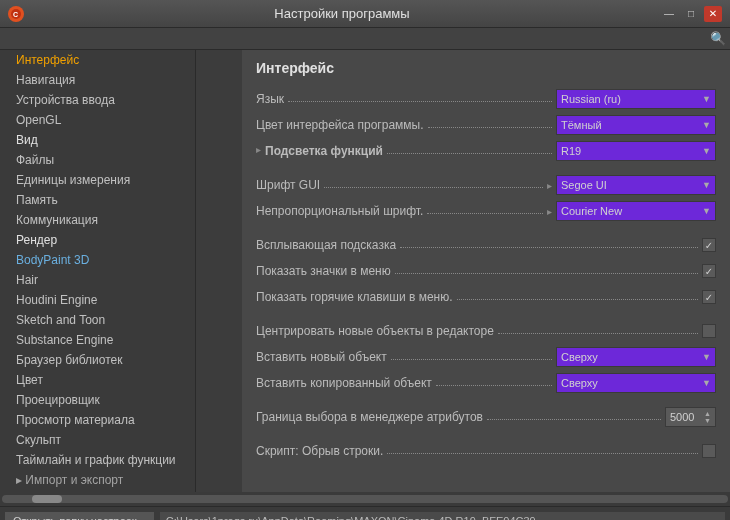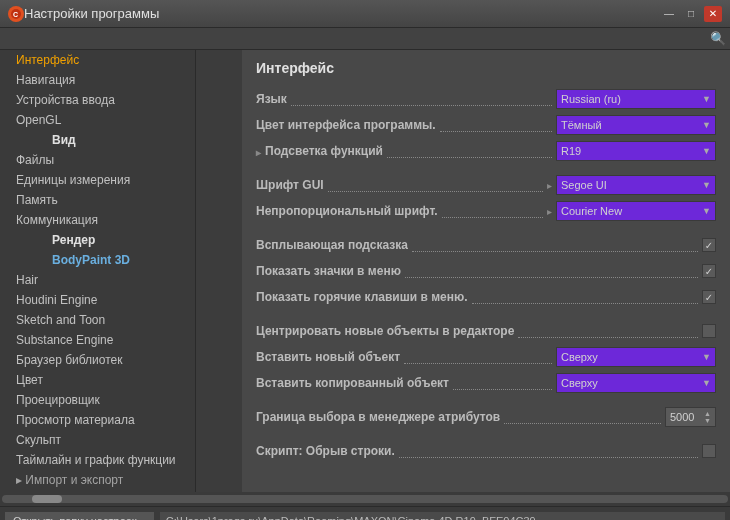--- a/index.html
+++ b/index.html
@@ -23,20 +23,21 @@
     }
     .title-bar-icon {
       width: 16px;
       height: 16px;
       background: #e05020;
       border-radius: 50%;
       display: flex; align-items: center; justify-content: center;
     }
     .title-bar-title {
       flex: 1;
+      text-align: center;
       font-size: 13px;
       color: #e0e0e0;
     }
     .title-bar-controls {
       display: flex;
       gap: 4px;
     }
     .tb-btn {
       width: 18px; height: 16px;
       display: flex; align-items: center; justify-content: center;
@@ -78,21 +79,21 @@
     .sidebar-item {
       padding: 3px 8px 3px 16px;
       cursor: pointer;
       color: #c0c0c0;
       font-size: 12px;
       white-space: nowrap;
       overflow: hidden;
       text-overflow: ellipsis;
     }
     .sidebar-item.active { color: #f0a000; }
-    .sidebar-item.bold { font-weight: bold; color: #e0e0e0; margin-left: 36px; }
+    .sidebar-item.bold { font-weight: normal; color: #e0e0e0; }
 
     .content-area {
       flex: 1;
       background: #484848;
       padding: 10px 14px;
       overflow-y: auto;
     }
     .content-title {
       font-size: 14px;
       font-weight: bold;
@@ -104,22 +105,21 @@
       display: flex;
       align-items: center;
       margin-bottom: 4px;
       min-height: 22px;
     }
     .form-label {
       flex: 1;
       color: #bbb;
       font-size: 12px;
       display: flex;
-      align-items: flex-end;
-      font-weight: bold;
+      align-items: flex-start;
     }
     .dots {
       flex: 1;
       border-bottom: 1px dotted #888;
       margin: 0 4px;
       height: 10px;
     }
     .dropdown {
       background: #6d28d9;
       border: 1px solid #3a3a3a;

